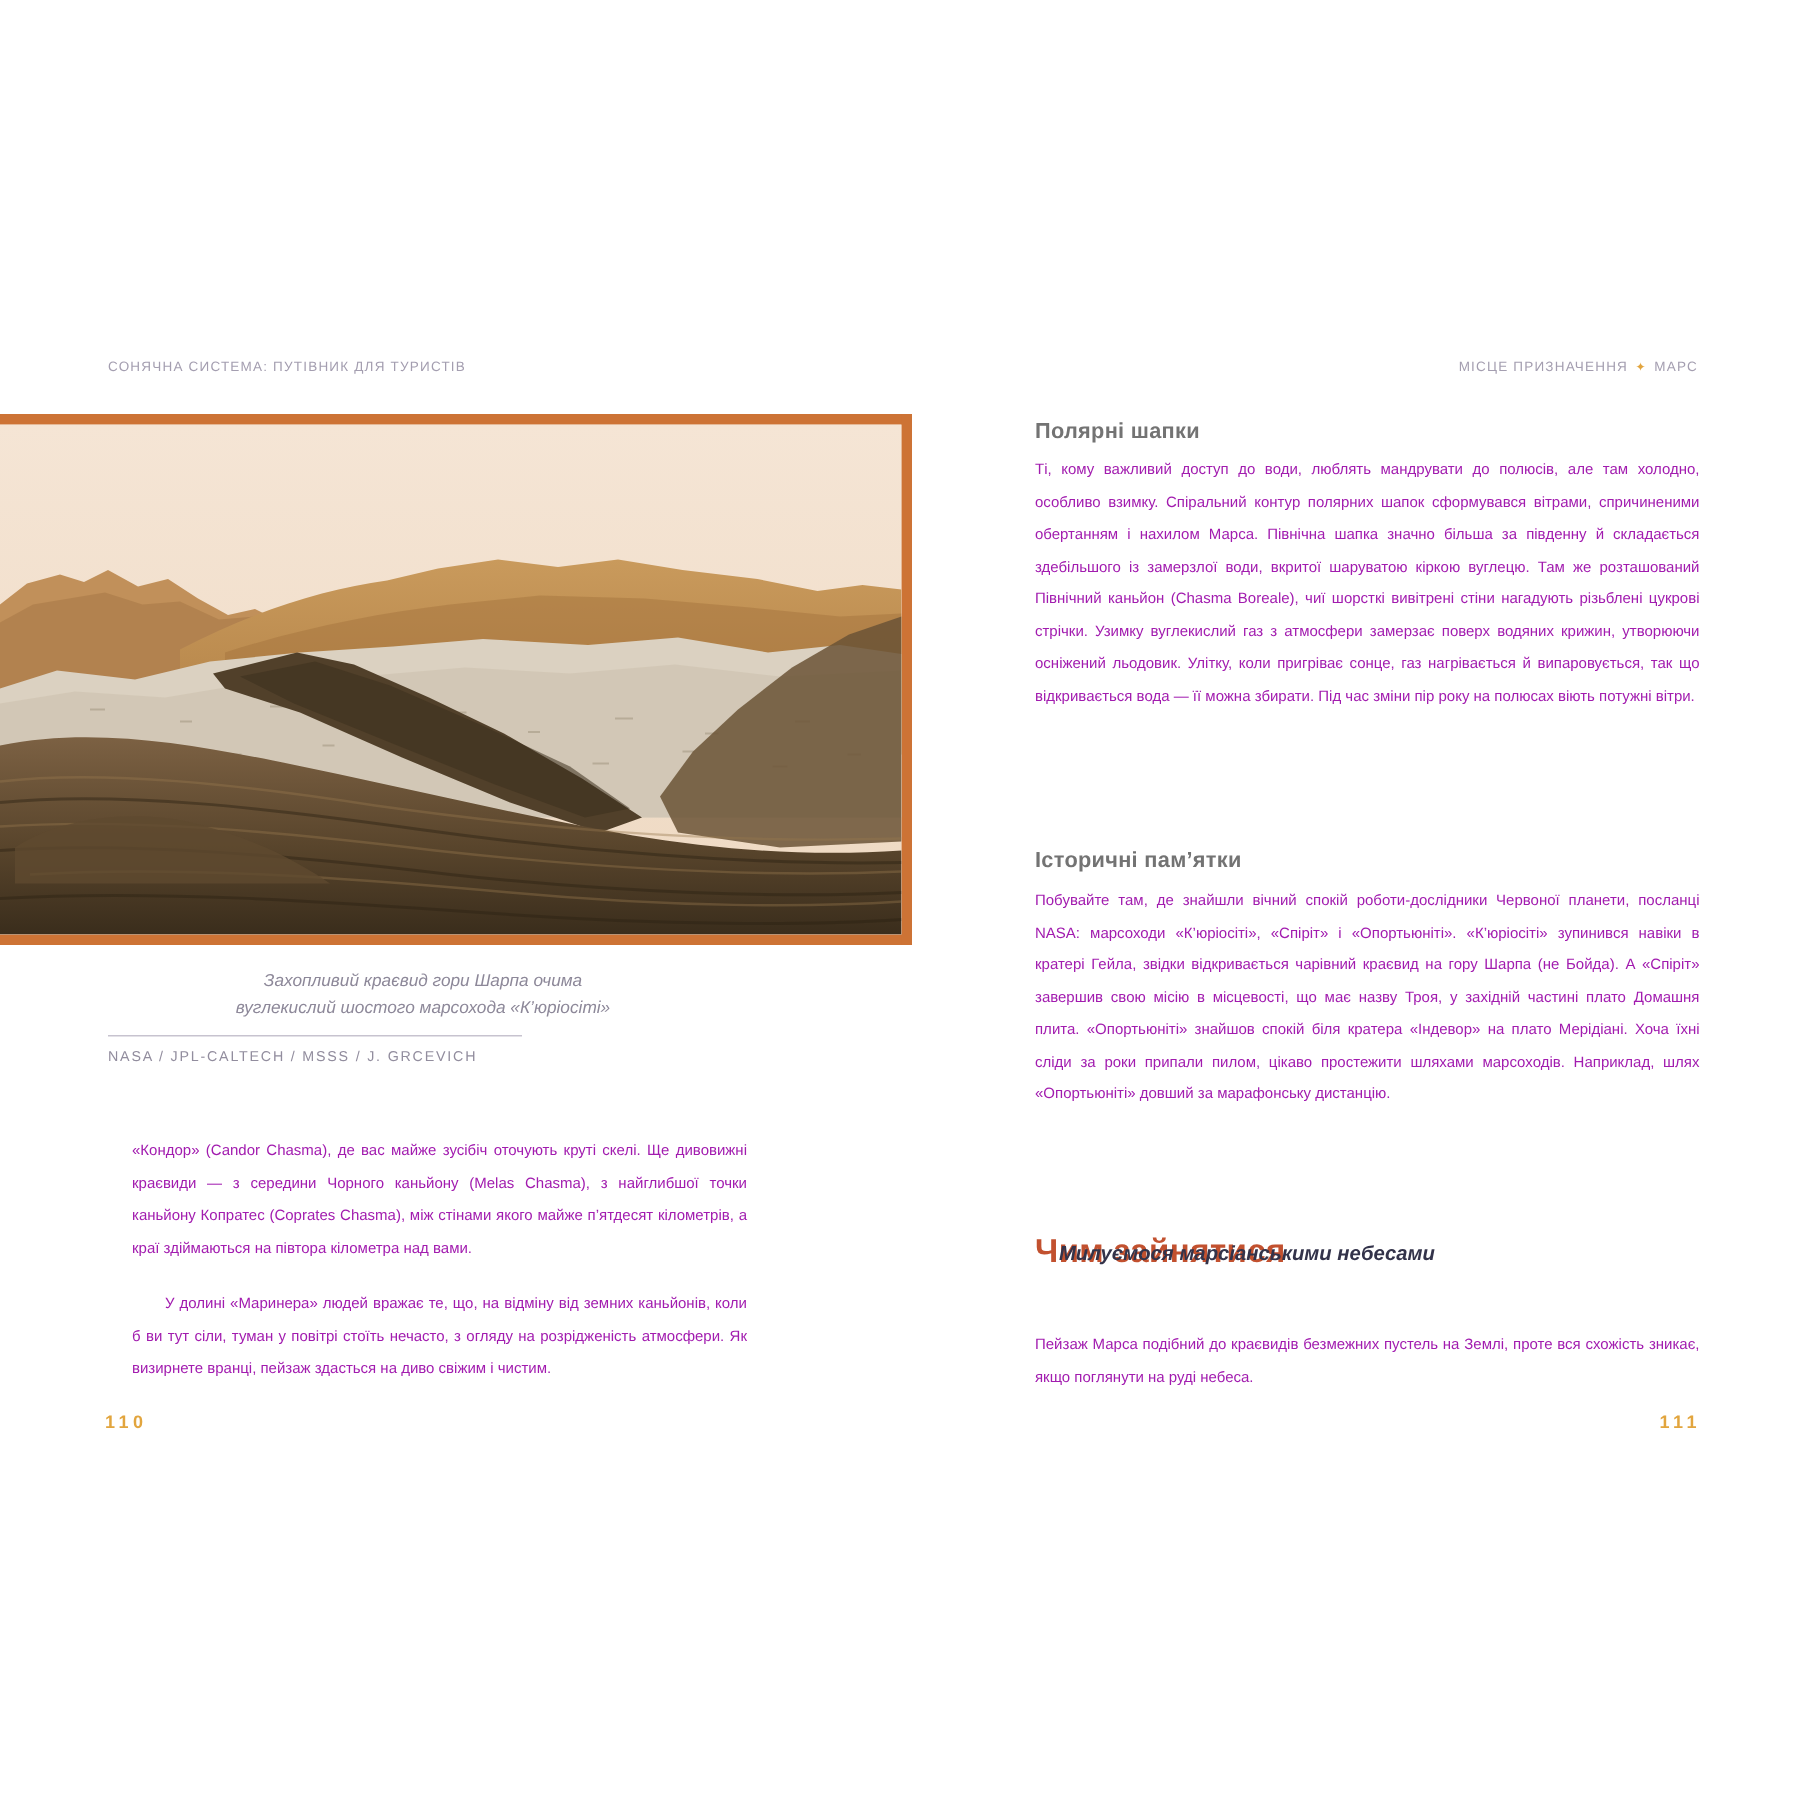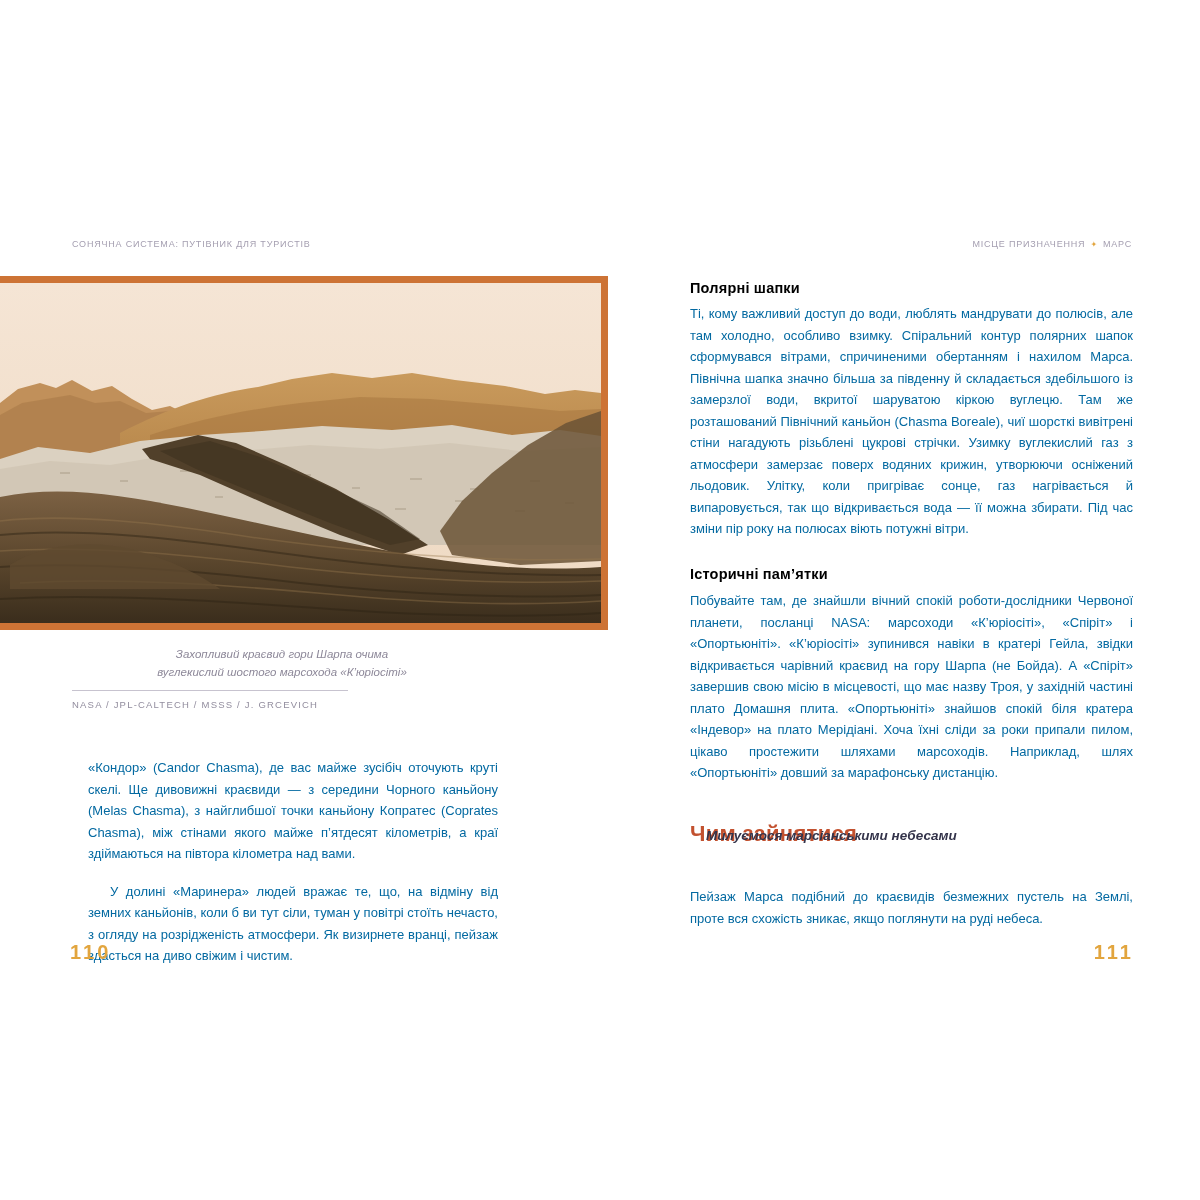--- a/index.html
+++ b/index.html
@@ -37,40 +37,40 @@
   }
   .cap-divider{
     left:72px;top:690px;width:276px;height:1px;background:#c7c3cf;
   }
   .credits{
     left:72px;top:699px;width:420px;
     font-size:9.5px;letter-spacing:1.2px;color:#928d9e;
   }
 
   
-  .bodycol{color:#0369a1;font-size:13px;line-height:21.5px;text-align:justify;}
+  .bodycol{color:#a21caf;font-size:10px;line-height:21.5px;text-align:justify;}
   .left-body{left:72px;top:741px;width:442px;}
   .left-body p{margin:16px;}
   .left-body p + p{text-indent:22px;}
 
   .right-col{left:690px;width:443px;}
   .sec-heading{
-    font-weight:bold;font-size:14.5px;color:#000000;letter-spacing:.2px;
+    font-weight:bold;font-size:14.5px;color:#737373;letter-spacing:.2px;
   }
   .right-para{margin:0;}
 
   .todo-heading{
     font-weight:bold;font-size:22px;color:#c2512f;letter-spacing:.3px;
   }
   .todo-sub{
     font-weight:bold;font-style:italic;font-size:13.5px;color:#33334a;
   }
 
   .pagenum{
-    font-weight:bold;font-size:20px;letter-spacing:3px;color:#e2a53e;
+    font-weight:bold;font-size:12px;letter-spacing:3px;color:#e2a53e;
   }
   .pagenum-left{left:70px;top:941px;}
   .pagenum-right{right:66px;top:941px;text-align:right;}
 </style>
 </head>
 <body>
 
 <div class="abs runhead runhead-left">СОНЯЧНА СИСТЕМА: ПУТІВНИК ДЛЯ ТУРИСТІВ</div>
 <div class="abs runhead runhead-right">
   <span>МІСЦЕ ПРИЗНАЧЕННЯ</span><span class="diamond">✦</span><span>МАРС</span>

